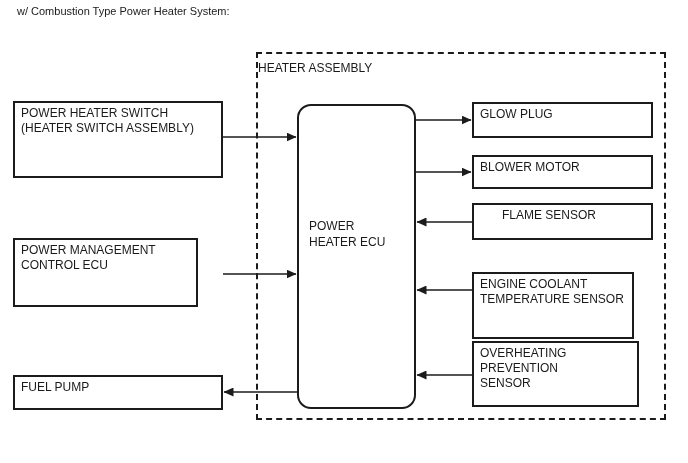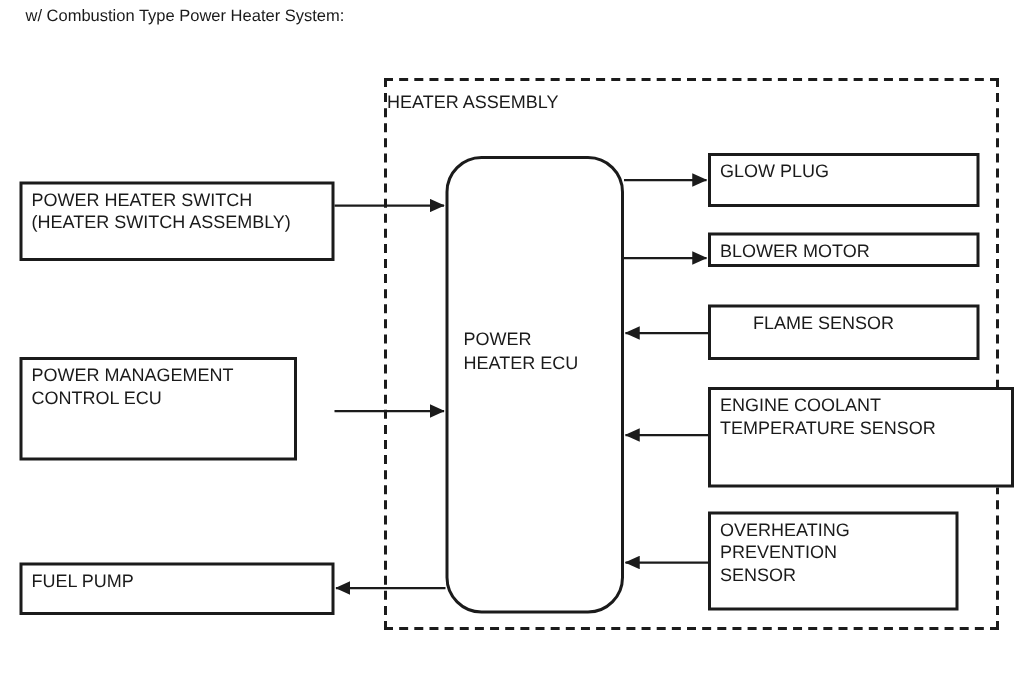--- a/index.html
+++ b/index.html
@@ -56,41 +56,41 @@
     color: #1a1a1a;
   }
   .ecu-node {
     position: absolute;
     box-sizing: border-box;
     left: 297px;
     top: 104px;
     width: 119px;
     height: 305px;
     border: 2px solid #1b1b1b;
-    border-radius: 24px;
+    border-radius: 14px;
     background: #ffffff;
   }
   .ecu-label {
     position: absolute;
     left: 10px;
     top: 112px;
     font-size: 12px;
     line-height: 16px;
     white-space: pre-line;
     color: #1a1a1a;
   }
   
-  #box-switch   { left: 13px;  top: 101px; width: 210px; height: 53px; margin-top: 20px; }
+  #box-switch   { left: 13px;  top: 101px; width: 210px; height: 77px; }
   #box-pmc      { left: 13px;  top: 238px; width: 185px; height: 69px; }
   #box-fuel     { left: 13px;  top: 375px; width: 210px; height: 35px; }
   
   #box-glow     { left: 472px; top: 102px; width: 181px; height: 36px; }
-  #box-blower   { left: 472px; top: 155px; width: 181px; height: 23px; }
+  #box-blower   { left: 472px; top: 155px; width: 181px; height: 34px; }
   #box-flame    { left: 472px; top: 203px; width: 181px; height: 37px; padding-left: 28px; }
-  #box-coolant  { left: 472px; top: 258px; width: 204px; height: 67px; }
+  #box-coolant  { left: 472px; top: 272px; width: 162px; height: 67px; }
   #box-overheat { left: 472px; top: 341px; width: 167px; height: 66px; }
   .wires {
     position: absolute;
     left: 0;
     top: 0;
     width: 688px;
     height: 463px;
     pointer-events: none;
   }
 </style>

